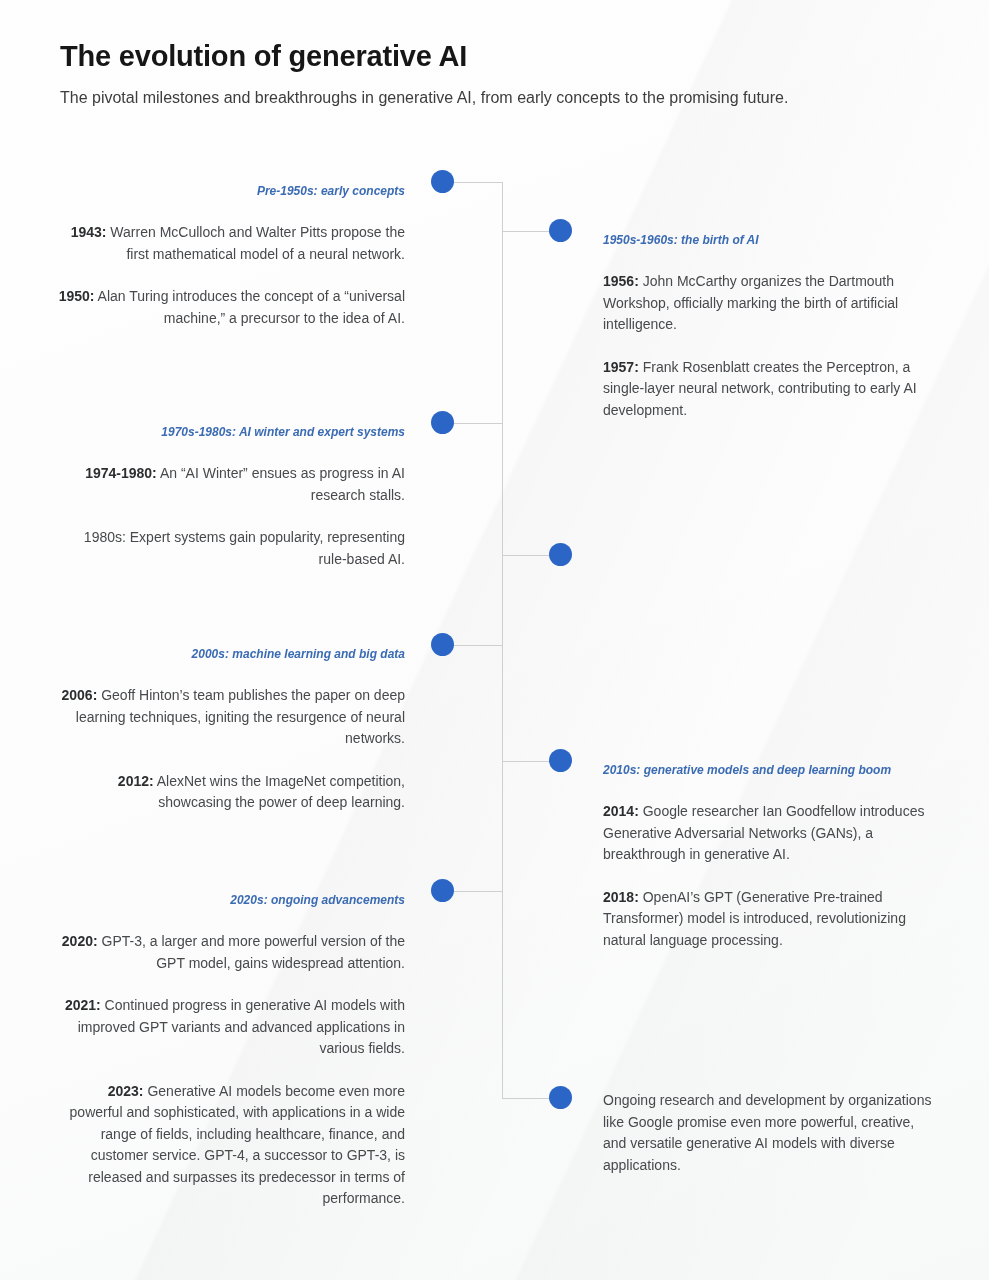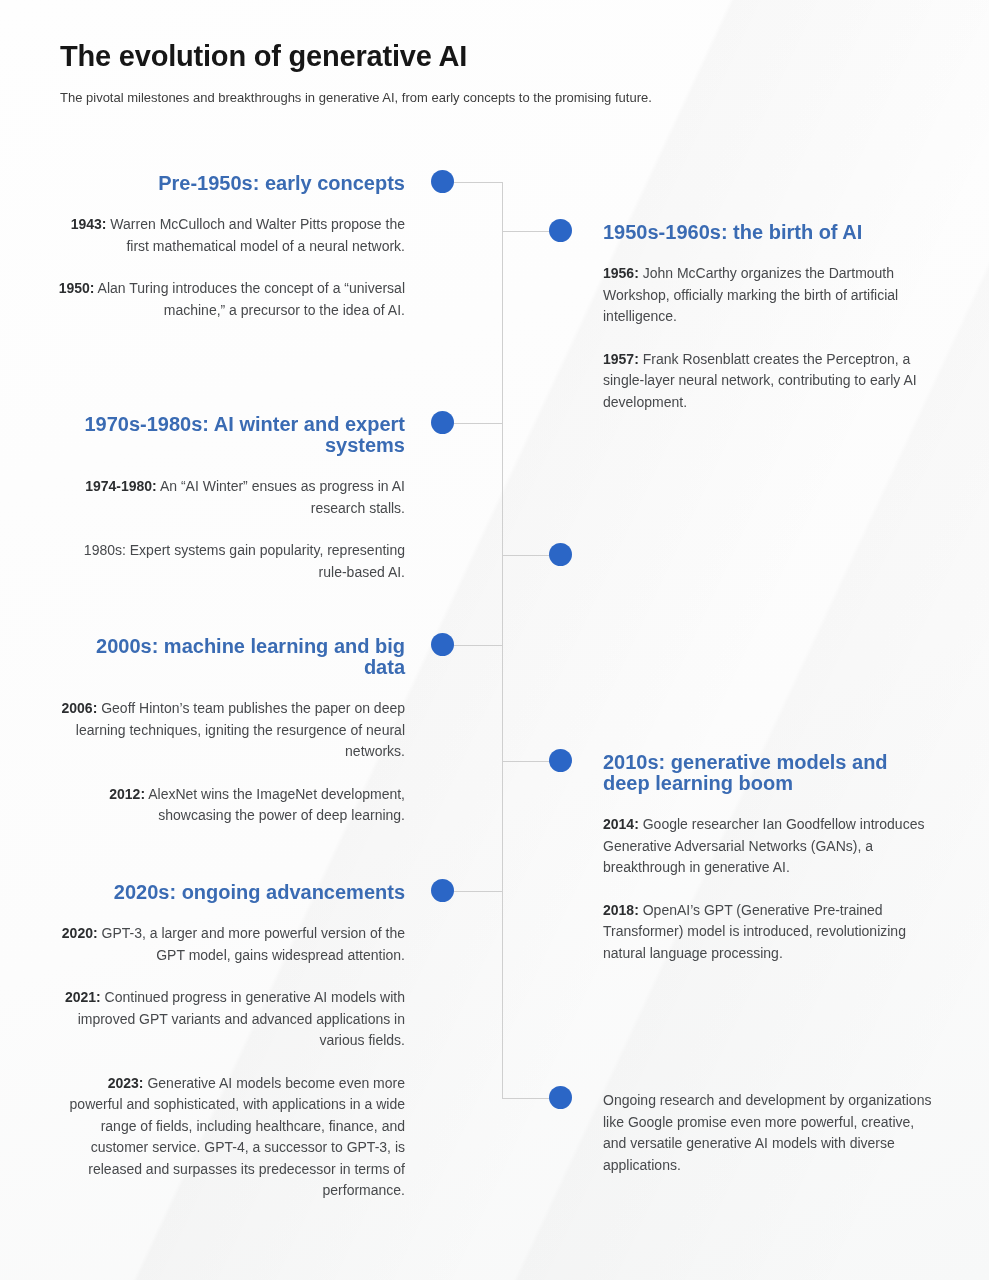--- a/index.html
+++ b/index.html
@@ -16,32 +16,32 @@
       linear-gradient(115deg, rgba(0,0,0,0) 46%, rgba(0,0,0,0.022) 46.3%, rgba(0,0,0,0) 68%),
       linear-gradient(115deg, rgba(0,0,0,0) 70%, rgba(0,0,0,0.018) 70.3%, rgba(0,0,0,0) 92%),
       linear-gradient(160deg, #fefefe 0%, #fcfcfc 60%, #f7f8f8 100%);
   }
   .page-title {
     position: absolute; left: 60px; top: 40px; margin: 0;
     font-size: 29px; font-weight: 800; color: #161616; letter-spacing: -0.2px;
   }
   .page-subtitle {
     position: absolute; left: 60px; top: 84px; margin: 0;
-    width: 805px; font-size: 13px; line-height: 28px; color: #3d3d3d;
+    width: 805px; font-size: 16px; line-height: 28px; color: #3d3d3d;
   }
   .spine    { position: absolute; background: #cfcfcf; width: 1px; }
   .connector{ position: absolute; background: #cfcfcf; height: 1px; width: 59px; }
   .dot      { position: absolute; width: 23px; height: 23px; border-radius: 50%;
               background: #2b66c6; z-index: 2; }
   .entry    { position: absolute; }
   .entry.left  { right: 584px; width: 352px; text-align: right; }
   .entry.right { left: 603px;  width: 334px; text-align: left; }
   .entry h2 {
-    margin: 0 0 20px 0; font-size: 20px; line-height: 21px;
-    font-weight: 700; color: #3a6bb3;
+    margin: 8px 0 20px 0; font-size: 12px; line-height: 21px;
+    font-weight: 700; color: #3a6bb3; font-style: italic;
   }
   .entry p {
     margin: 0 0 21px 0; font-size: 14px; line-height: 21.5px; color: #47494c;
   }
   .entry p:last-child { margin-bottom: 0; }
   .entry p strong { font-weight: 700; color: #2c2e30; }
 </style>
 </head>
 <body>
 
@@ -85,21 +85,21 @@
   <section class="entry left" style="top:414px;">
     <h2>1970s-1980s: AI winter and expert systems</h2>
     <p><strong>1974-1980:</strong><span> An “AI Winter” ensues as progress in AI research stalls.</span></p>
     <p><strong></strong><span>1980s: Expert systems gain popularity, representing rule-based AI.</span></p>
   </section>
 
 
   <section class="entry left" style="top:636px;">
     <h2>2000s: machine learning and big data</h2>
     <p><strong>2006:</strong><span> Geoff Hinton’s team publishes the paper on deep learning techniques, igniting the resurgence of neural networks.</span></p>
-    <p><strong>2012:</strong><span> AlexNet wins the ImageNet development, showcasing the power of deep learning.</span></p>
+    <p><strong>2012:</strong><span> AlexNet wins the ImageNet competition, showcasing the power of deep learning.</span></p>
   </section>
 
   <section class="entry right" style="top:752px;">
     <h2>2010s: generative models and deep learning boom</h2>
     <p><strong>2014:</strong><span> Google researcher Ian Goodfellow introduces Generative Adversarial Networks (GANs), a breakthrough in generative AI.</span></p>
     <p><strong>2018:</strong><span> OpenAI’s GPT (Generative Pre-trained Transformer) model is introduced, revolutionizing natural language processing.</span></p>
   </section>
 
   <section class="entry left" style="top:882px;">
     <h2>2020s: ongoing advancements</h2>

